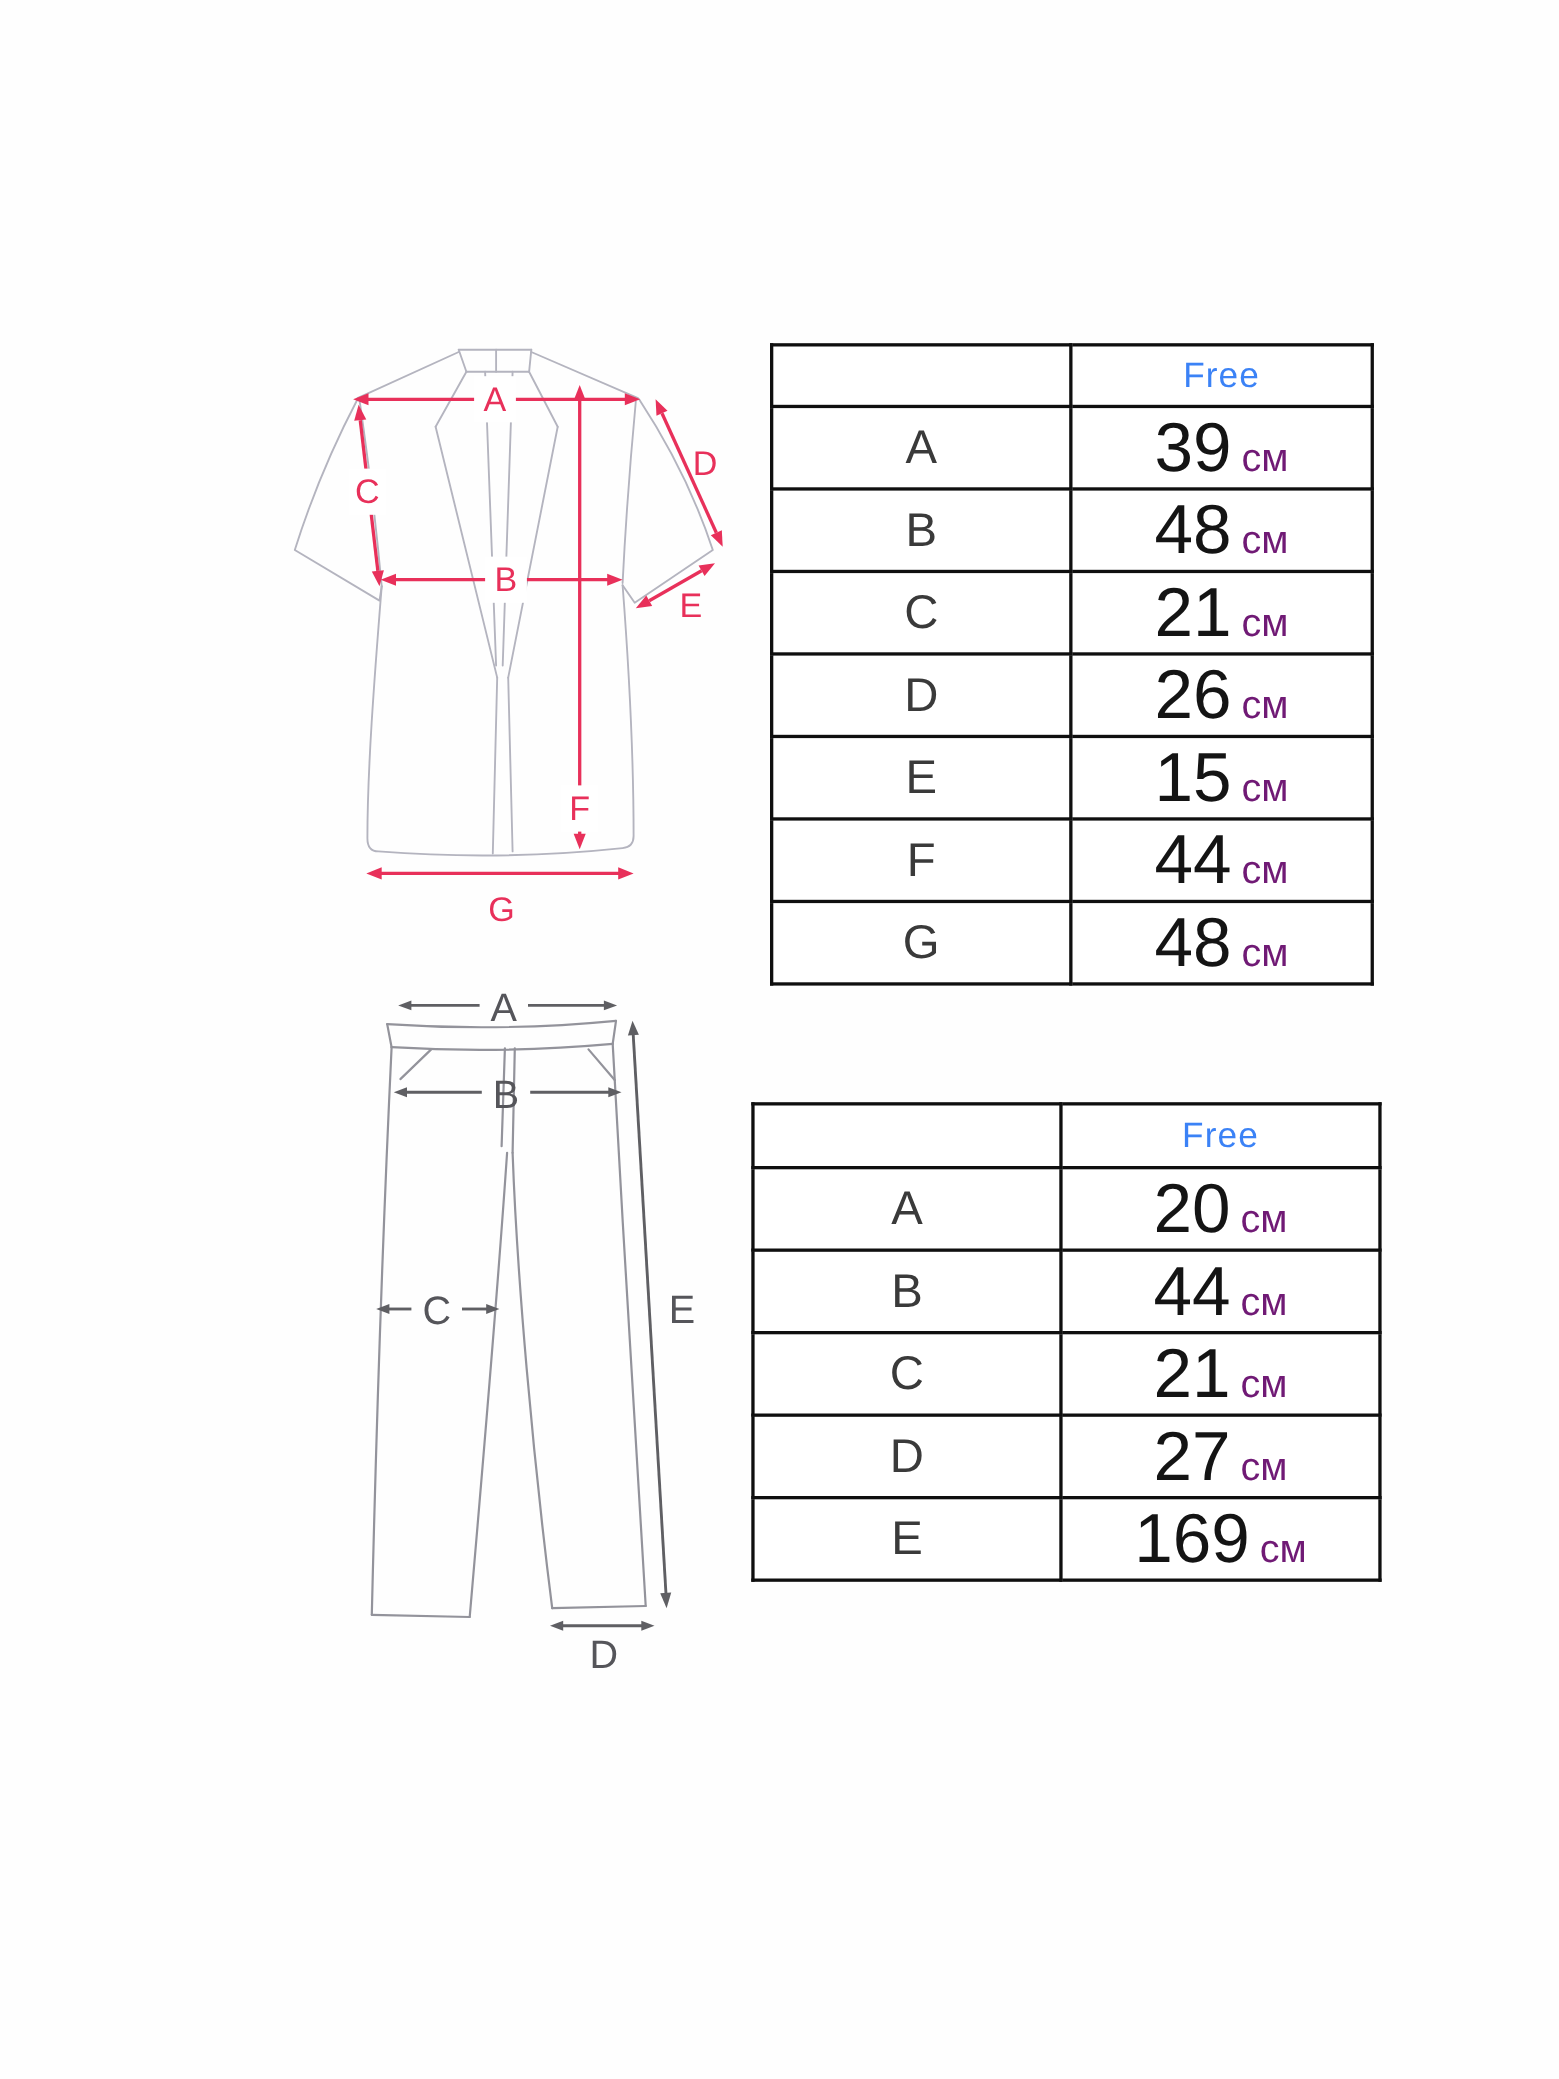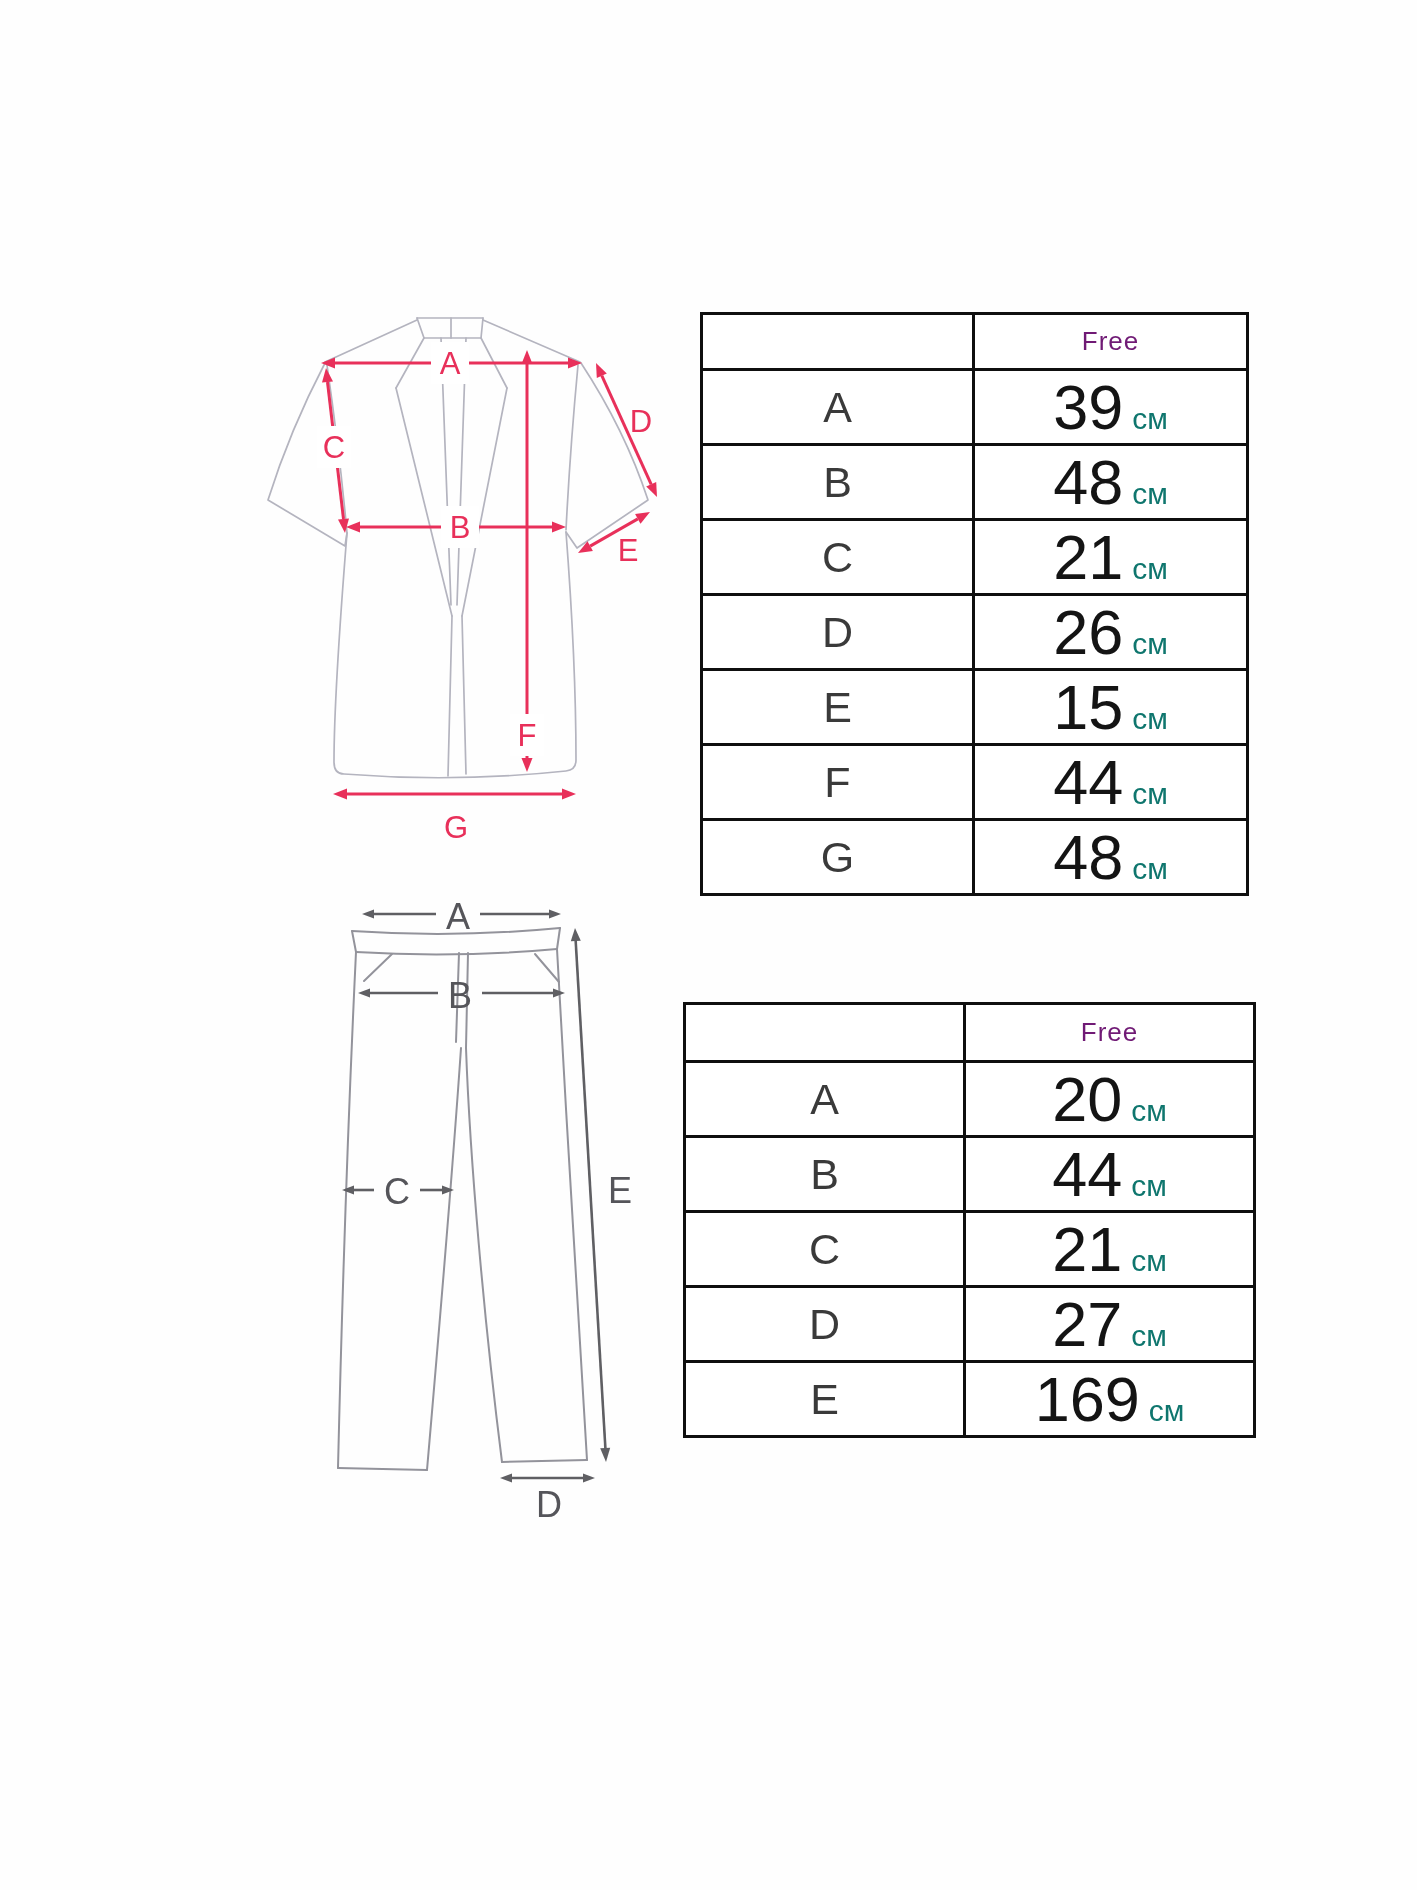--- a/index.html
+++ b/index.html
@@ -20,24 +20,24 @@
   .size-table td{
     border:3px solid #0f0f0f;
     padding:0;
     text-align:center;
     vertical-align:middle;
   }
   #shirt-table{left:700px;top:312px;width:546px;}
   #shirt-table td{height:53px;}
   #pants-table{left:683px;top:1002px;width:570px;}
   #pants-table td{height:55px;}
-  .free-header{font-size:26px;color:#701a75;letter-spacing:1px;}
+  .free-header{font-size:32px;color:#3b82f6;letter-spacing:1px;}
   .row-letter{font-size:43px;color:#3a3a3a;}
   .num{font-size:63px;color:#141414;}
-  .unit{font-size:30px;color:#0f766e;margin-left:9px;}
+  .unit{font-size:36px;color:#701a75;margin-left:9px;}
   .shirt-label{font-size:31px;fill:#e8305a;}
   .pants-label{font-size:36px;fill:#55555a;}
   .measure-pink{stroke:#e8305a;stroke-width:3;fill:none;}
   .arrow-pink{fill:#e8305a;stroke:none;}
   .measure-gray{stroke:#5f5f63;stroke-width:2.6;fill:none;}
   .arrow-gray{fill:#5f5f63;stroke:none;}
   .garment{stroke:#b4b4bf;stroke-width:1.7;fill:none;stroke-linejoin:round;stroke-linecap:round;}
   .pants-outline{stroke:#93939b;stroke-width:2;fill:none;stroke-linejoin:round;stroke-linecap:round;}
   .gap{fill:#ffffff;stroke:none;}
 </style>

